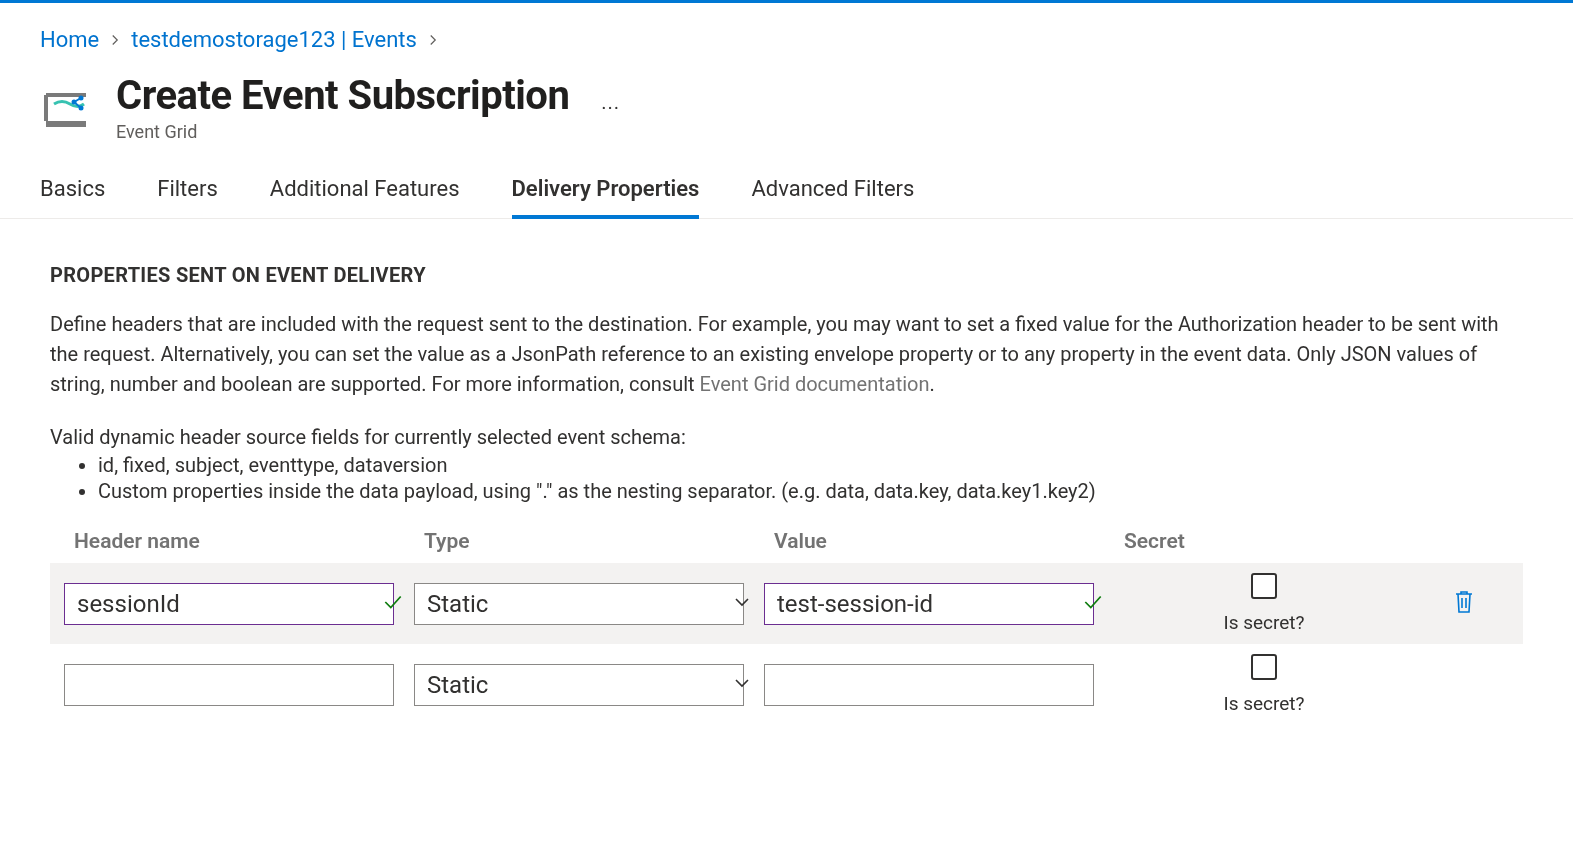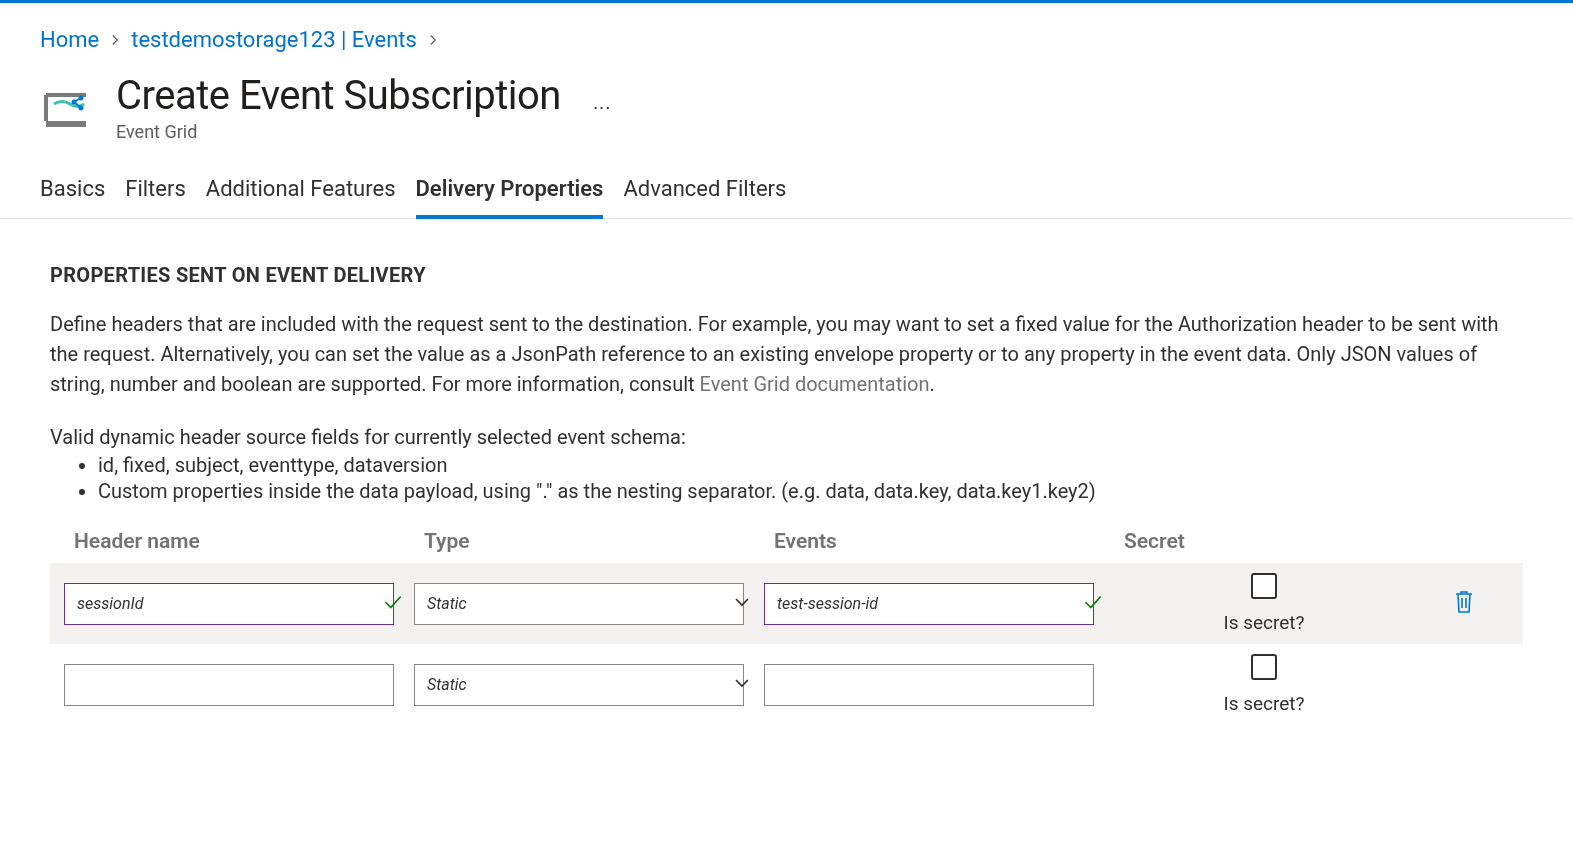--- a/index.html
+++ b/index.html
@@ -29,21 +29,21 @@
     align-items: center;
     gap: 24px;
     padding: 10px 40px 28px 40px;
   }
   .title-icon {
     width: 52px; height: 52px;
     display: flex; align-items: flex-end; justify-content: center;
   }
   .title-text h1 {
     font-size: 40px;
-    font-weight: 400;
+    font-weight: 700;
     color: #201f1e;
     letter-spacing: -0.5px;
   }
   .title-text .subtitle {
     font-size: 18px;
     color: #605e5c;
     margin-top: 2px;
   }
   .more-btn {
     font-size: 20px;
@@ -51,21 +51,21 @@
     padding: 4px 8px;
     cursor: pointer;
     align-self: flex-start;
     margin-top: 20px;
     letter-spacing: 1px;
   }
 
   
   .tabs {
     display: flex;
-    gap: 20px;
+    gap: 52px;
     padding: 0 40px;
     border-bottom: 1px solid #edebe9;
     font-size: 22px;
   }
   .tab {
     padding: 6px 0 14px 0;
     color: #323130;
     cursor: pointer;
     border-bottom: 4px solid transparent;
     margin-bottom: -1px;
@@ -123,25 +123,24 @@
   }
   .hdr-grid-row.active-row { background: #f3f2f1; }
   .cell { padding-right: 20px; }
 
   .input-wrap { position: relative; }
   .text-input, .select-input {
     width: 100%;
     height: 42px;
     border: 1px solid #8a8886;
     background: #ffffff;
-    font-size: 16px;
+    font-size: 24px;
     padding: 0 40px 0 12px;
     font-family: inherit;
     color: #323130;
-    font-style: italic;
   }
   .text-input.validated { border-color: #6b2e91; }
   .valid-check {
     position: absolute;
     right: 10px; top: 50%;
     transform: translateY(-50%);
     color: #107c10;
     pointer-events: none;
   }
   .select-input {
@@ -225,21 +224,21 @@
 
     <p class="valid-intro">Valid dynamic header source fields for currently selected event schema:</p>
     <ul class="valid-list">
       <li>id, fixed, subject, eventtype, dataversion</li>
       <li>Custom properties inside the data payload, using "." as the nesting separator. (e.g. data, data.key, data.key1.key2)</li>
     </ul>
 
     <div class="hdr-grid-head">
       <div>Header name</div>
       <div>Type</div>
-      <div>Events</div>
+      <div>Value</div>
       <div>Secret</div>
       <div></div>
     </div>
 
     <div class="hdr-grid-row active-row">
       <div class="cell input-wrap">
         <input class="text-input validated" type="text" value="sessionId" style="">
         <span class="valid-check">
           <svg width="22" height="22" viewBox="0 0 20 20">
               <path fill="none" stroke="currentColor" stroke-width="1.6" d="M3 10l5 5L17 5"></path>

